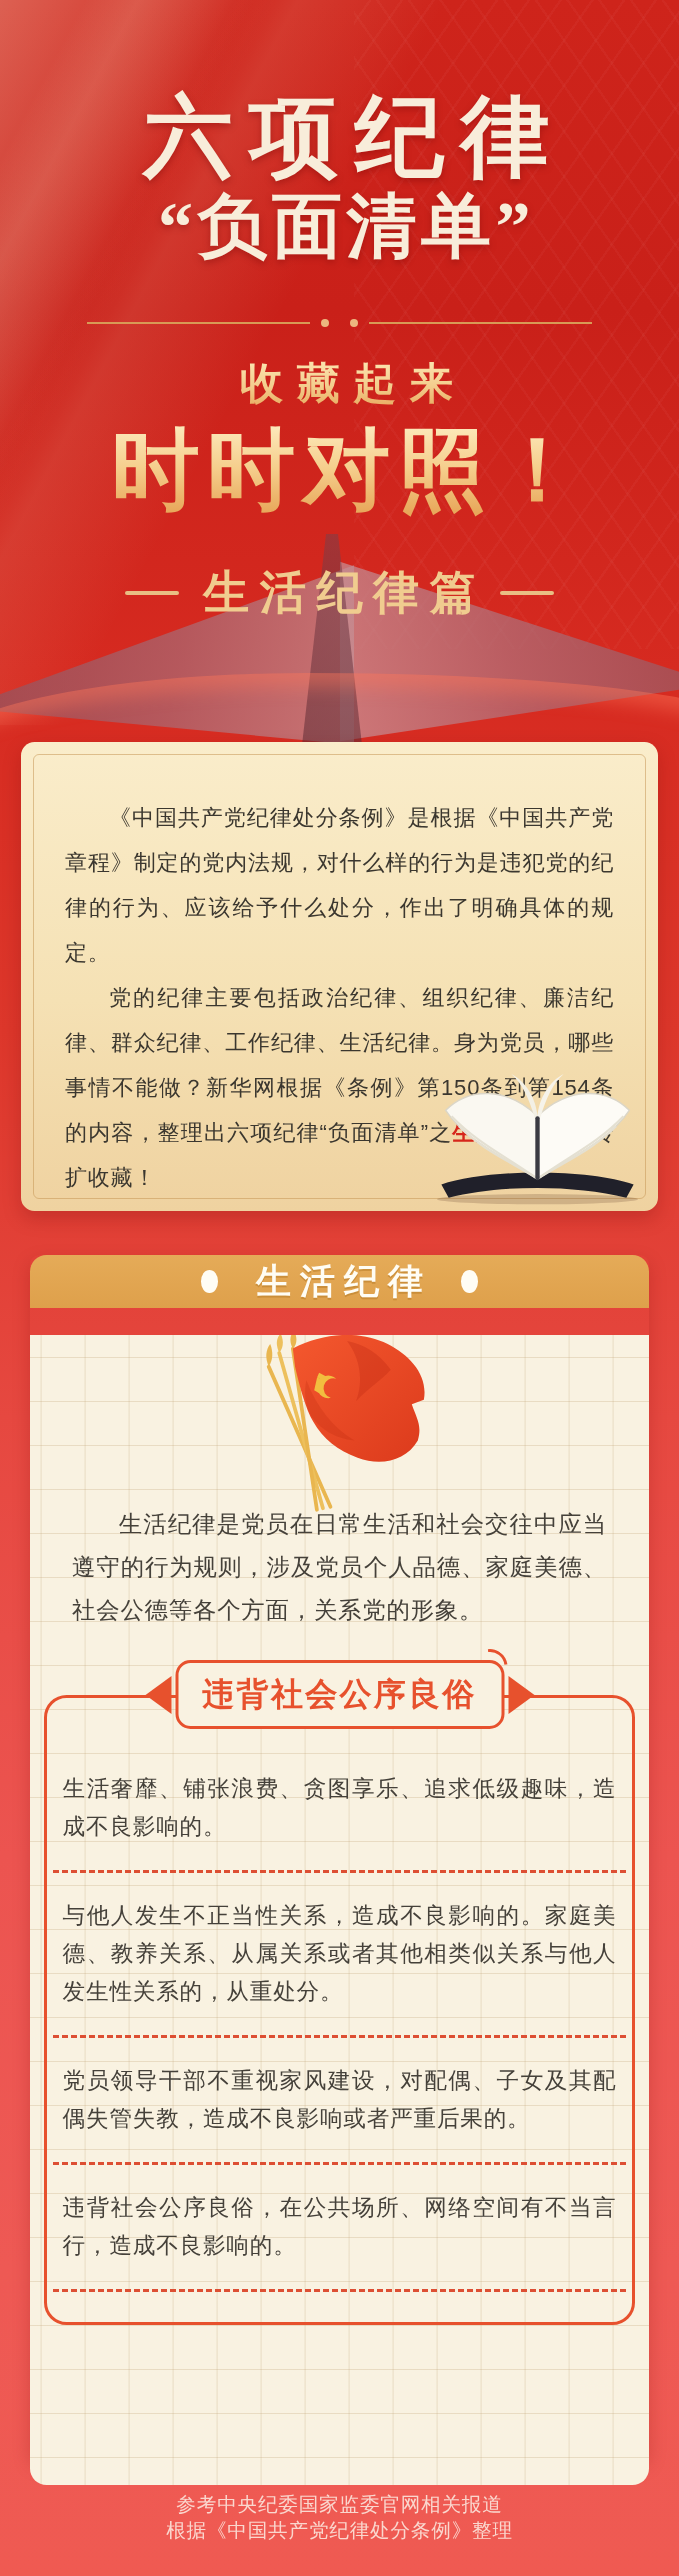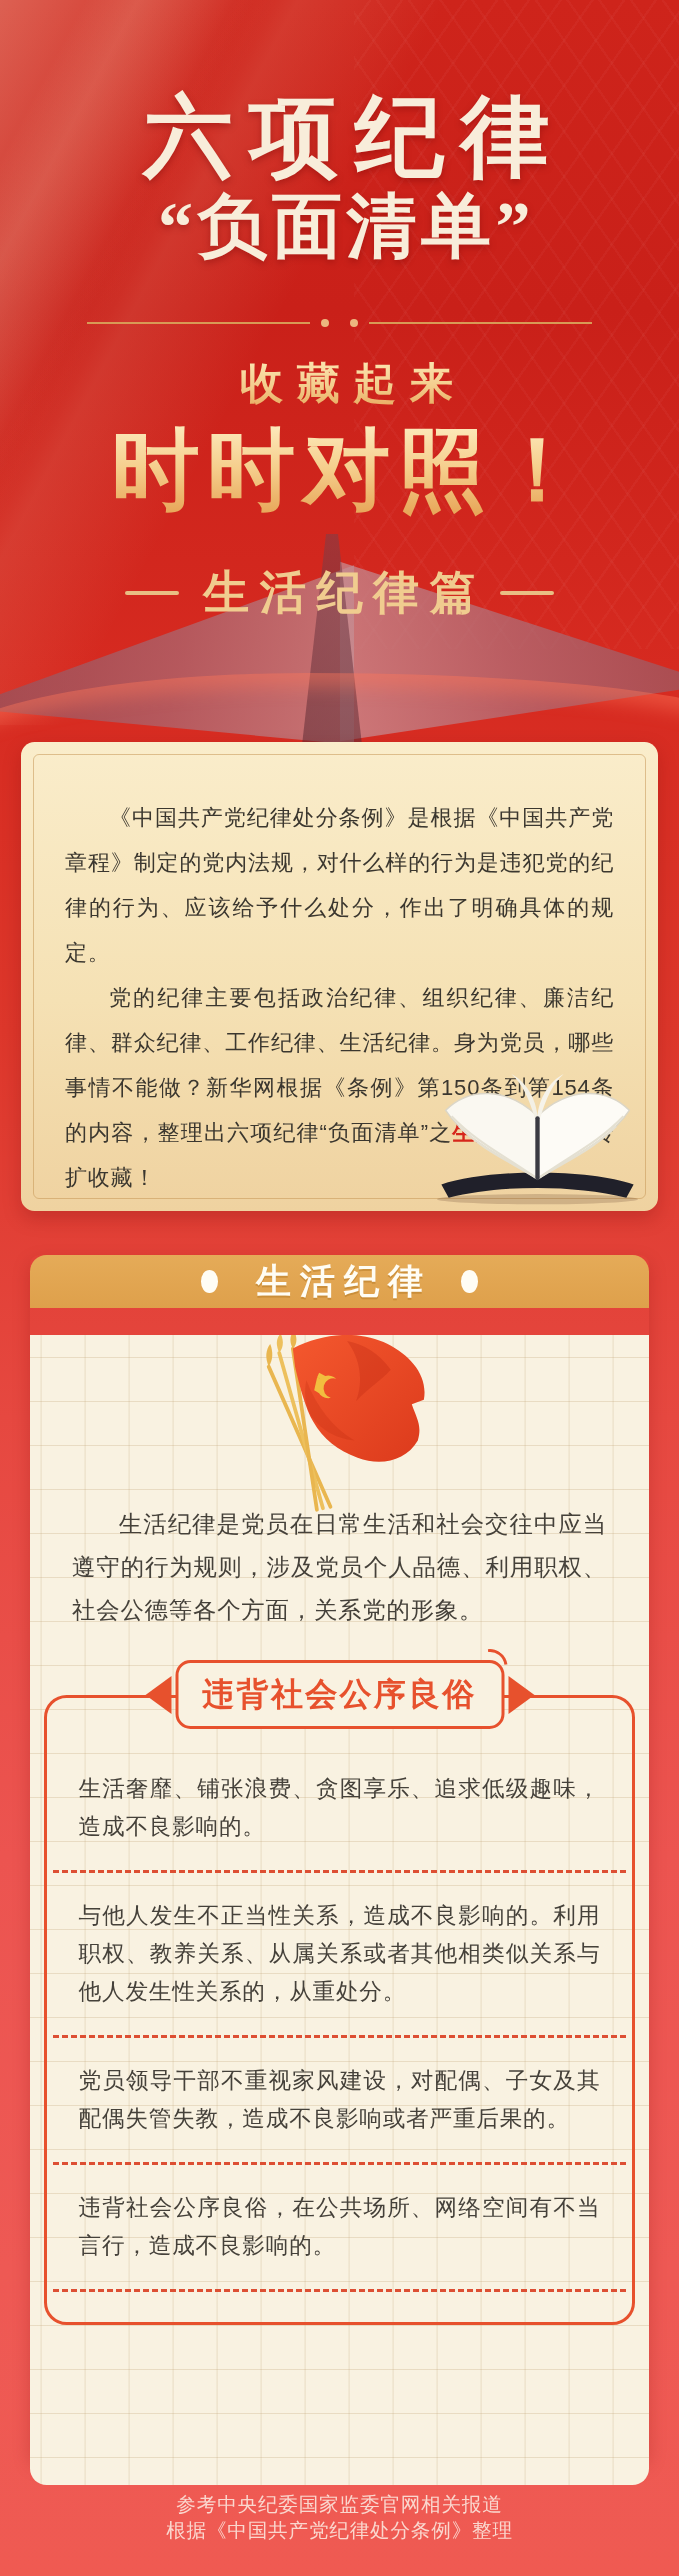--- a/index.html
+++ b/index.html
@@ -82,21 +82,21 @@
   .banner{position:absolute;top:-38px;left:50%;transform:translateX(-50%);width:329px;height:69px;
         box-sizing:border-box;background:#F9F2E1;border:3px solid #E7512D;border-radius:15px;
         text-align:center;font-size:32px;font-weight:900;color:#E7512D;line-height:63px;
         letter-spacing:2.3px;white-space:nowrap;}
   .banner::before{content:"";position:absolute;left:-33px;top:50%;transform:translateY(-50%);
         border:19.6px solid transparent;border-right:26px solid #E7512D;border-left:0;}
   .banner::after{content:"";position:absolute;right:-33px;top:50%;transform:translateY(-50%);
         border:19.6px solid transparent;border-left:26px solid #E7512D;border-right:0;}
   .flick{position:absolute;top:-13.6px;right:-6px;width:29px;height:29px;border:3.8px solid transparent;
         border-top-color:#E7512D;border-radius:50%;transform:rotate(38deg);}
-  .item{padding:24px 32px;font-size:22.6px;line-height:38px;color:#45413A;font-weight:500;
+  .item{padding:24px 16px;font-size:22.6px;line-height:38px;color:#45413A;font-weight:500;
         text-align:justify;letter-spacing:0.8px;}
   .dashline{border-top:3px dashed #DD4F33;margin:0 6px;height:0;}
   
   .footer{position:absolute;top:2491px;left:0;width:679px;text-align:center;
         font-size:19.6px;line-height:26.4px;color:#FAD7CE;letter-spacing:0.8px;}
 </style>
 </head>
 <body>
 
 <div class="page">
@@ -177,31 +177,31 @@
                  C95,98 87,68 81,42 Z" fill="url(#fg)"></path>
         <path d="M150,8 C168,32 172,62 162,88 C178,70 196,60 208,46 C192,24 172,12 150,8 Z" fill="rgba(170,25,8,0.22)"></path>
         <path d="M96,60 C110,96 132,124 160,140 C134,138 112,124 100,104 C94,90 93,74 96,60 Z" fill="rgba(170,25,8,0.18)"></path>
         <g transform="translate(120,66) rotate(-14)">
           <path d="M17,-4 A15,15 0 1 0 4,19 A11,11 0 1 1 17,-4 Z" fill="#F2BE3F"></path>
           <path d="M-7,-12 L2,-4 L-10,9 L-15,4 Z" fill="#F2BE3F"></path>
           <path d="M-3,-17 L7,-8 L2,-3 L-7,-12 Z" fill="#F2BE3F"></path>
         </g>
       </svg>
 
-      <p class="card2-intro">生活纪律是党员在日常生活和社会交往中应当遵守的行为规则，涉及党员个人品德、利用职权、社会公德等各个方面，关系党的形象。</p>
+      <p class="card2-intro">生活纪律是党员在日常生活和社会交往中应当遵守的行为规则，涉及党员个人品德、家庭美德、社会公德等各个方面，关系党的形象。</p>
 
       <div class="obox">
         <div class="banner">
           <span>违背社会公序良俗</span>
           <i class="flick"></i>
         </div>
 
         <div class="item">生活奢靡、铺张浪费、贪图享乐、追求低级趣味，造成不良影响的。</div>
         <div class="dashline"></div>
-        <div class="item">与他人发生不正当性关系，造成不良影响的。利用职权、教养关系、从属关系或者其他相类似关系与他人发生性关系的，从重处分。</div>
+        <div class="item">与他人发生不正当性关系，造成不良影响的。家庭美德、教养关系、从属关系或者其他相类似关系与他人发生性关系的，从重处分。</div>
         <div class="dashline"></div>
         <div class="item">党员领导干部不重视家风建设，对配偶、子女及其配偶失管失教，造成不良影响或者严重后果的。</div>
         <div class="dashline"></div>
         <div class="item">违背社会公序良俗，在公共场所、网络空间有不当言行，造成不良影响的。</div>
         <div class="dashline"></div>
       </div>
 
     </div>
   </section>
 

